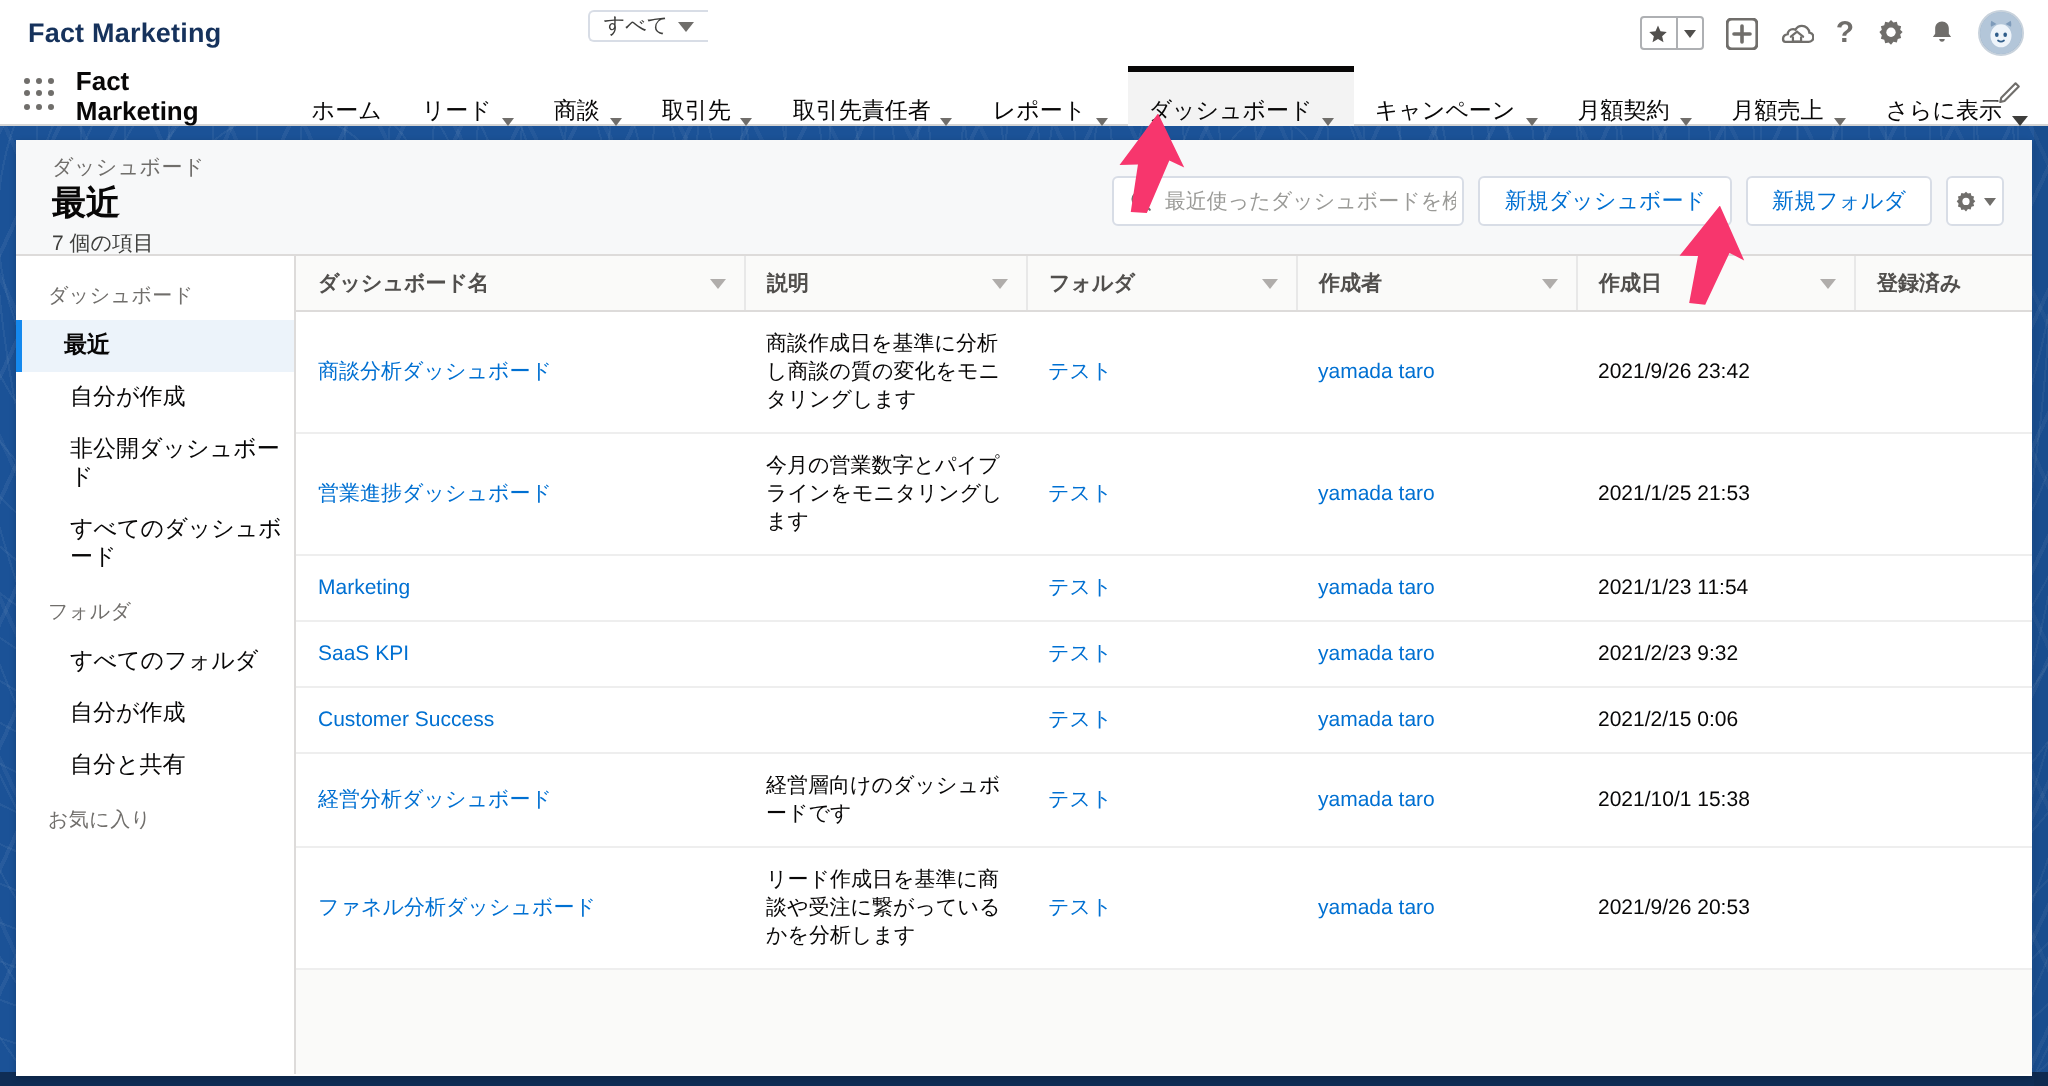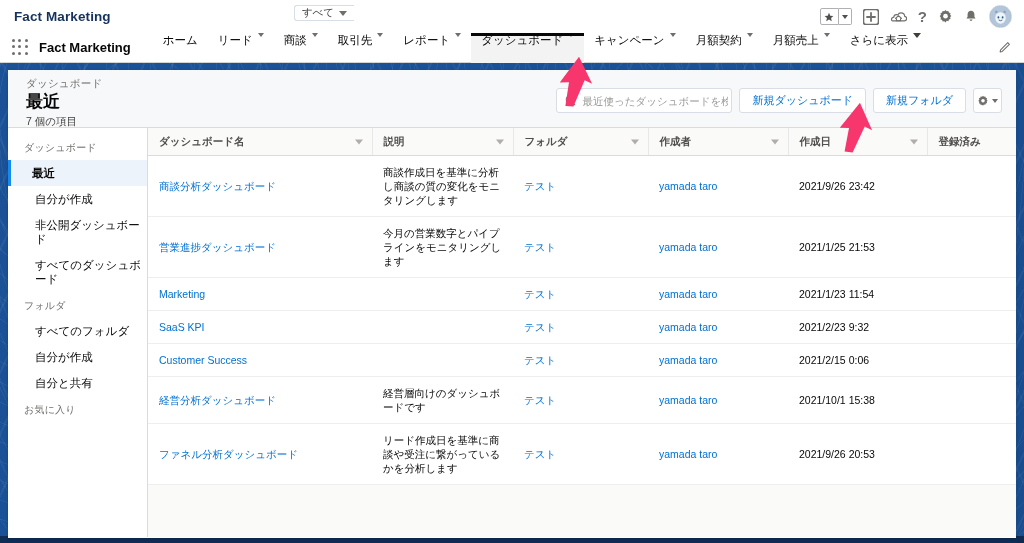--- a/index.html
+++ b/index.html
@@ -71,21 +71,21 @@
   }
   .waffle {
     width: 17px; height: 17px; margin-left: 12px; margin-right: 10px;
     display: grid; grid-template-columns: repeat(3, 1fr);
     grid-template-rows: repeat(3, 1fr); gap: 2px; cursor: pointer;
   }
   .waffle i { background: #706e6b; border-radius: 50%; display: block; width: 3px; height: 3px; }
   .app-name { font-size: 13px; font-weight: 700; color: #080707; margin-right: 22px; }
   .nav-items { display: flex; align-items: center; height: 30px; }
   .nav-item {
-    display: flex; align-items: flex-start; gap: 5px; height: 30px;
+    display: flex; align-items: flex-end; gap: 5px; height: 30px;
     padding: 0 10px; font-size: 11.5px; color: #080707; cursor: pointer;
     position: relative; white-space: nowrap;
   }
   .nav-item.active { background: #f3f3f3; }
   .nav-item.active::before {
     content: ""; position: absolute; top: 0; left: 0; right: 0; height: 3px; background: #080707;
   }
   .nav-caret {
     width: 0; height: 0; border-left: 3.5px solid transparent;
     border-right: 3.5px solid transparent; border-top: 4px solid #706e6b;
@@ -286,20 +286,24 @@
         <div class="nav-item">
           <span>リード</span>
           <span class="nav-caret"></span>
         </div>
         <div class="nav-item">
           <span>商談</span>
           <span class="nav-caret"></span>
         </div>
         <div class="nav-item">
           <span>取引先</span>
+          <span class="nav-caret"></span>
+        </div>
+        <div class="nav-item">
+          <span>取引先責任者</span>
           <span class="nav-caret"></span>
         </div>
         <div class="nav-item">
           <span>レポート</span>
           <span class="nav-caret"></span>
         </div>
         <div class="nav-item active">
           <span>ダッシュボード</span>
           <span class="nav-caret"></span>
         </div>

